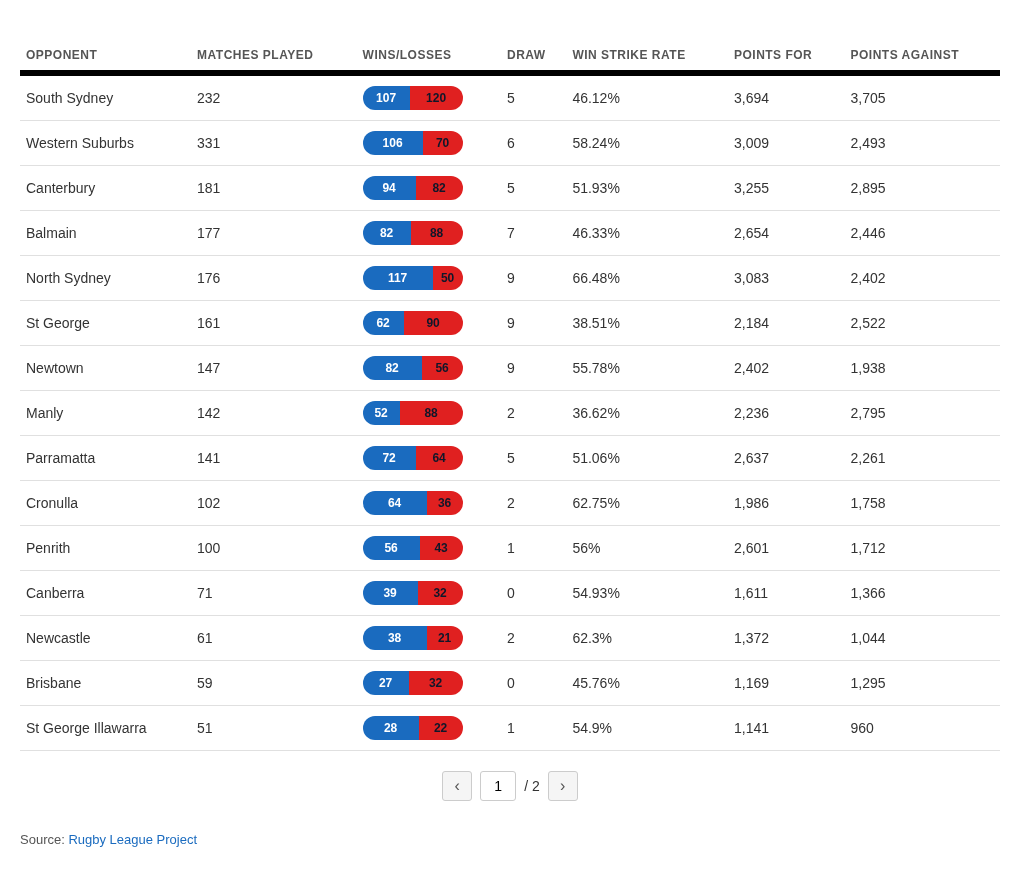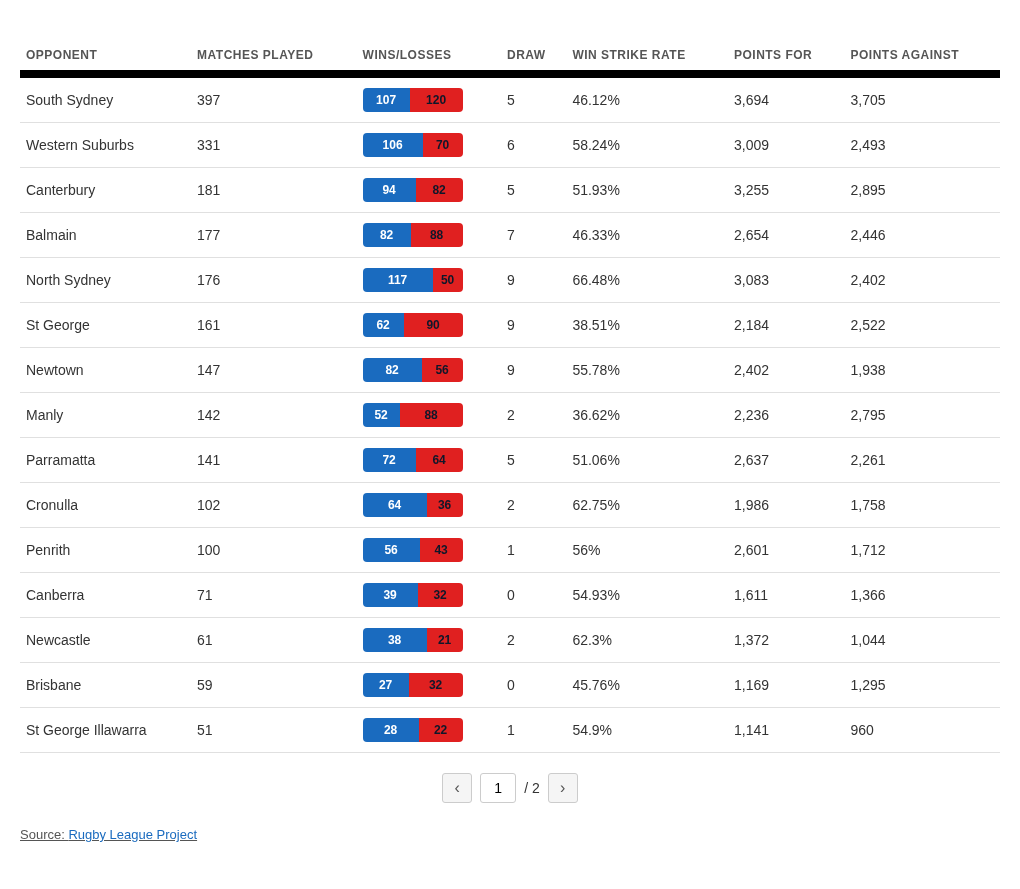--- a/index.html
+++ b/index.html
@@ -15,42 +15,42 @@
       font-size: 22px;
       font-weight: bold;
       margin-bottom: 20px;
       color: #222;
     }
     table {
       width: 100%;
       border-collapse: collapse;
     }
     thead tr {
-      border-bottom: 8px solid #000000;
+      border-bottom: 6px solid #000000;
     }
     th {
       text-align: left;
       font-size: 12px;
       font-weight: bold;
       color: #555;
       padding: 8px 6px;
       text-transform: uppercase;
       letter-spacing: 0.5px;
     }
     td {
       padding: 10px 6px;
       border-bottom: 1px solid #e0e0e0;
       vertical-align: middle;
     }
     .wins-losses-bar {
       display: flex;
       align-items: center;
       height: 24px;
       width: 100px;
-      border-radius: 4px;
+      border-radius: 12px;
       overflow: hidden;
     }
     .wins-segment {
       background: #1a6bbf;
       color: #fff;
       font-size: 12px;
       font-weight: bold;
       display: flex;
       align-items: center;
       justify-content: center;
@@ -92,24 +92,23 @@
       border: 1px solid #ccc;
       text-align: center;
       font-size: 14px;
       border-radius: 3px;
     }
     .page-total {
       font-size: 14px;
       color: #333;
     }
     .source {
-      margin-top: 24px;
+      margin-top: 31px;
       font-size: 13px;
       color: #555;
-      text-decoration: underline;
     }
     .source a {
       color: #1a6bbf;
       text-decoration: none;
     }
   </style>
 </head>
 <body>
 
 <h1></h1>
@@ -122,21 +121,21 @@
       <th>Wins/Losses</th>
       <th>Draw</th>
       <th>Win strike rate</th>
       <th>Points For</th>
       <th>Points Against</th>
     </tr>
   </thead>
   <tbody id="table-body">
   <tr>
       <td>South Sydney</td>
-      <td>397</td>
+      <td>232</td>
       <td>
         <div class="wins-losses-bar">
           <div class="wins-segment" style="width:47%">107</div>
           <div class="losses-segment" style="width:53%">120</div>
         </div>
       </td>
       <td>5</td>
       <td>46.12%</td>
       <td>3,694</td>
       <td>3,705</td>

